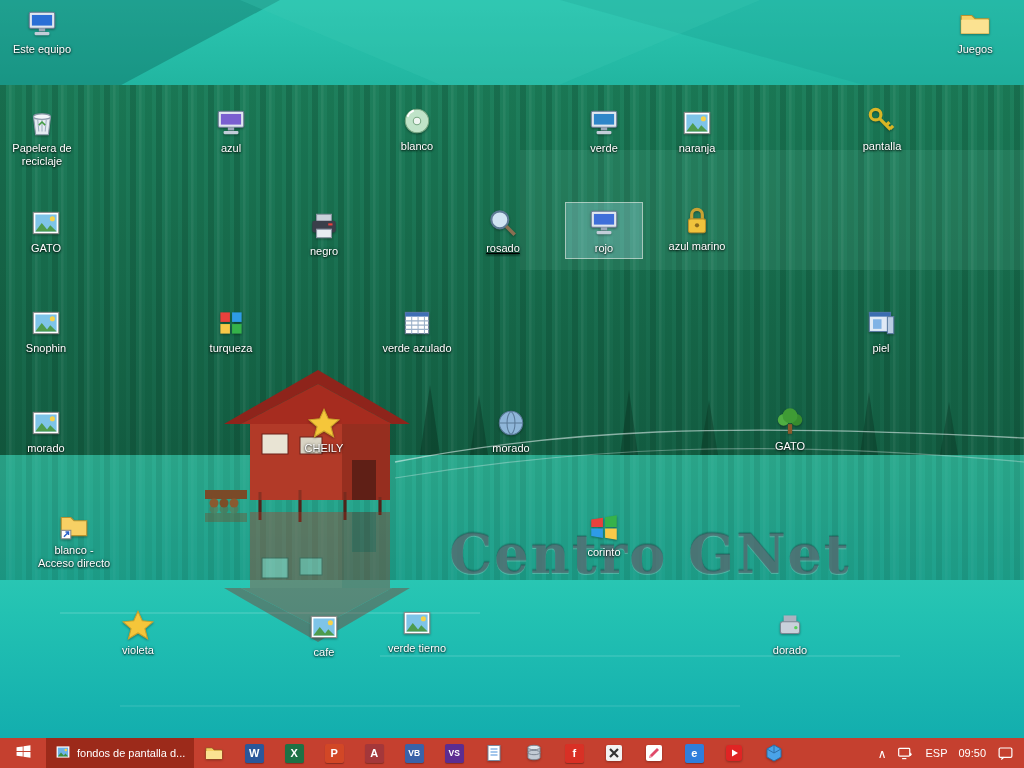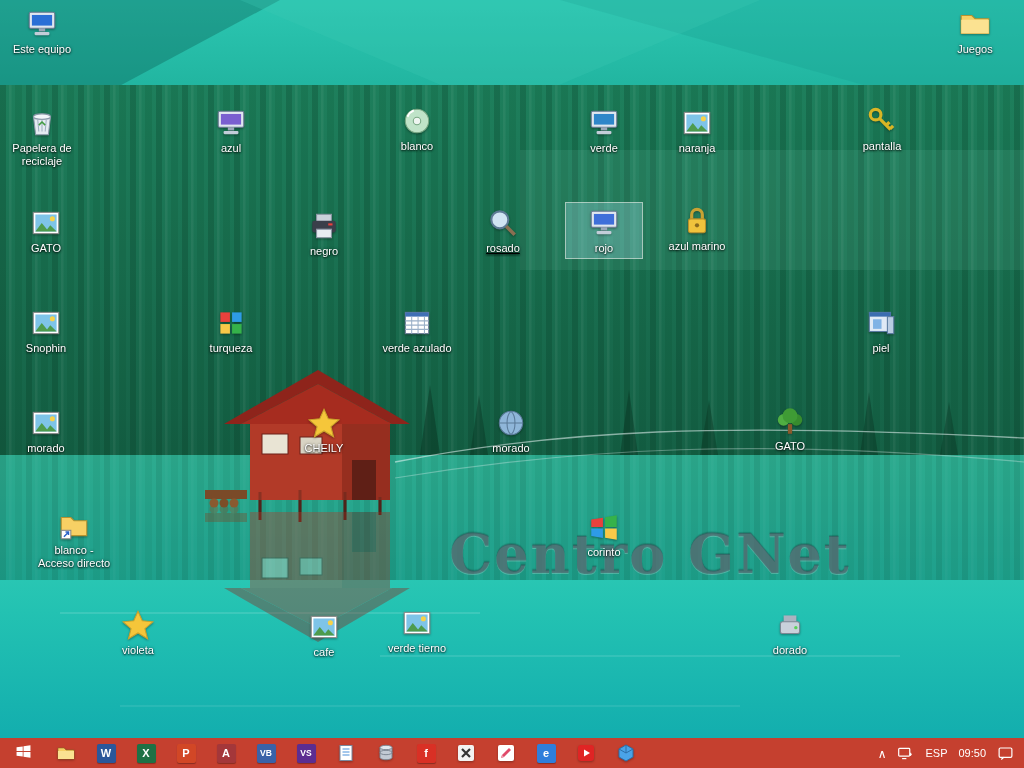--- a/index.html
+++ b/index.html
@@ -336,20 +336,31 @@
     </div>
 
   <div class="taskbar">
     <div class="start-btn">
       <span>
         <svg viewBox="0 0 22 22">
             <path d="M2 5.5l8-1.1v6.1H2zM11 4.2L20 3v7.5h-9zM2 11.5h8v6.1l-8-1.1zM11 11.5h9V19l-9-1.2z" fill="#fff"></path>
           </svg>
       </span>
     </div>
+    <div class="active-task">
+      <span>
+        <svg viewBox="0 0 20 20" width="16" height="16">
+            <rect x="2" y="3" width="16" height="14" fill="#fff"></rect>
+            <rect x="3.5" y="4.5" width="13" height="11" fill="#6db3e8"></rect>
+            <path d="M3.5 15.5l4-5 3.5 4 2-2.5 3.5 3.5z" fill="#3f8f3f"></path>
+            <circle cx="13.5" cy="7.5" r="1.6" fill="#f7d24a"></circle>
+          </svg>
+      </span>
+      <span>fondos de pantalla d...</span>
+    </div>
     <div id="taskbar-apps">
         <button class="tb-app">
           <span class="tb-ic">
             <svg viewBox="0 0 20 20">
               <path d="M2 5h6l2 2h8v9H2z" fill="#f7d064" stroke="#8a6d23" stroke-width=".6"></path>
               <path d="M2 8h16v8H2z" fill="#fbe291"></path>
             </svg>
           </span>
         </button>
         <button class="tb-app">

